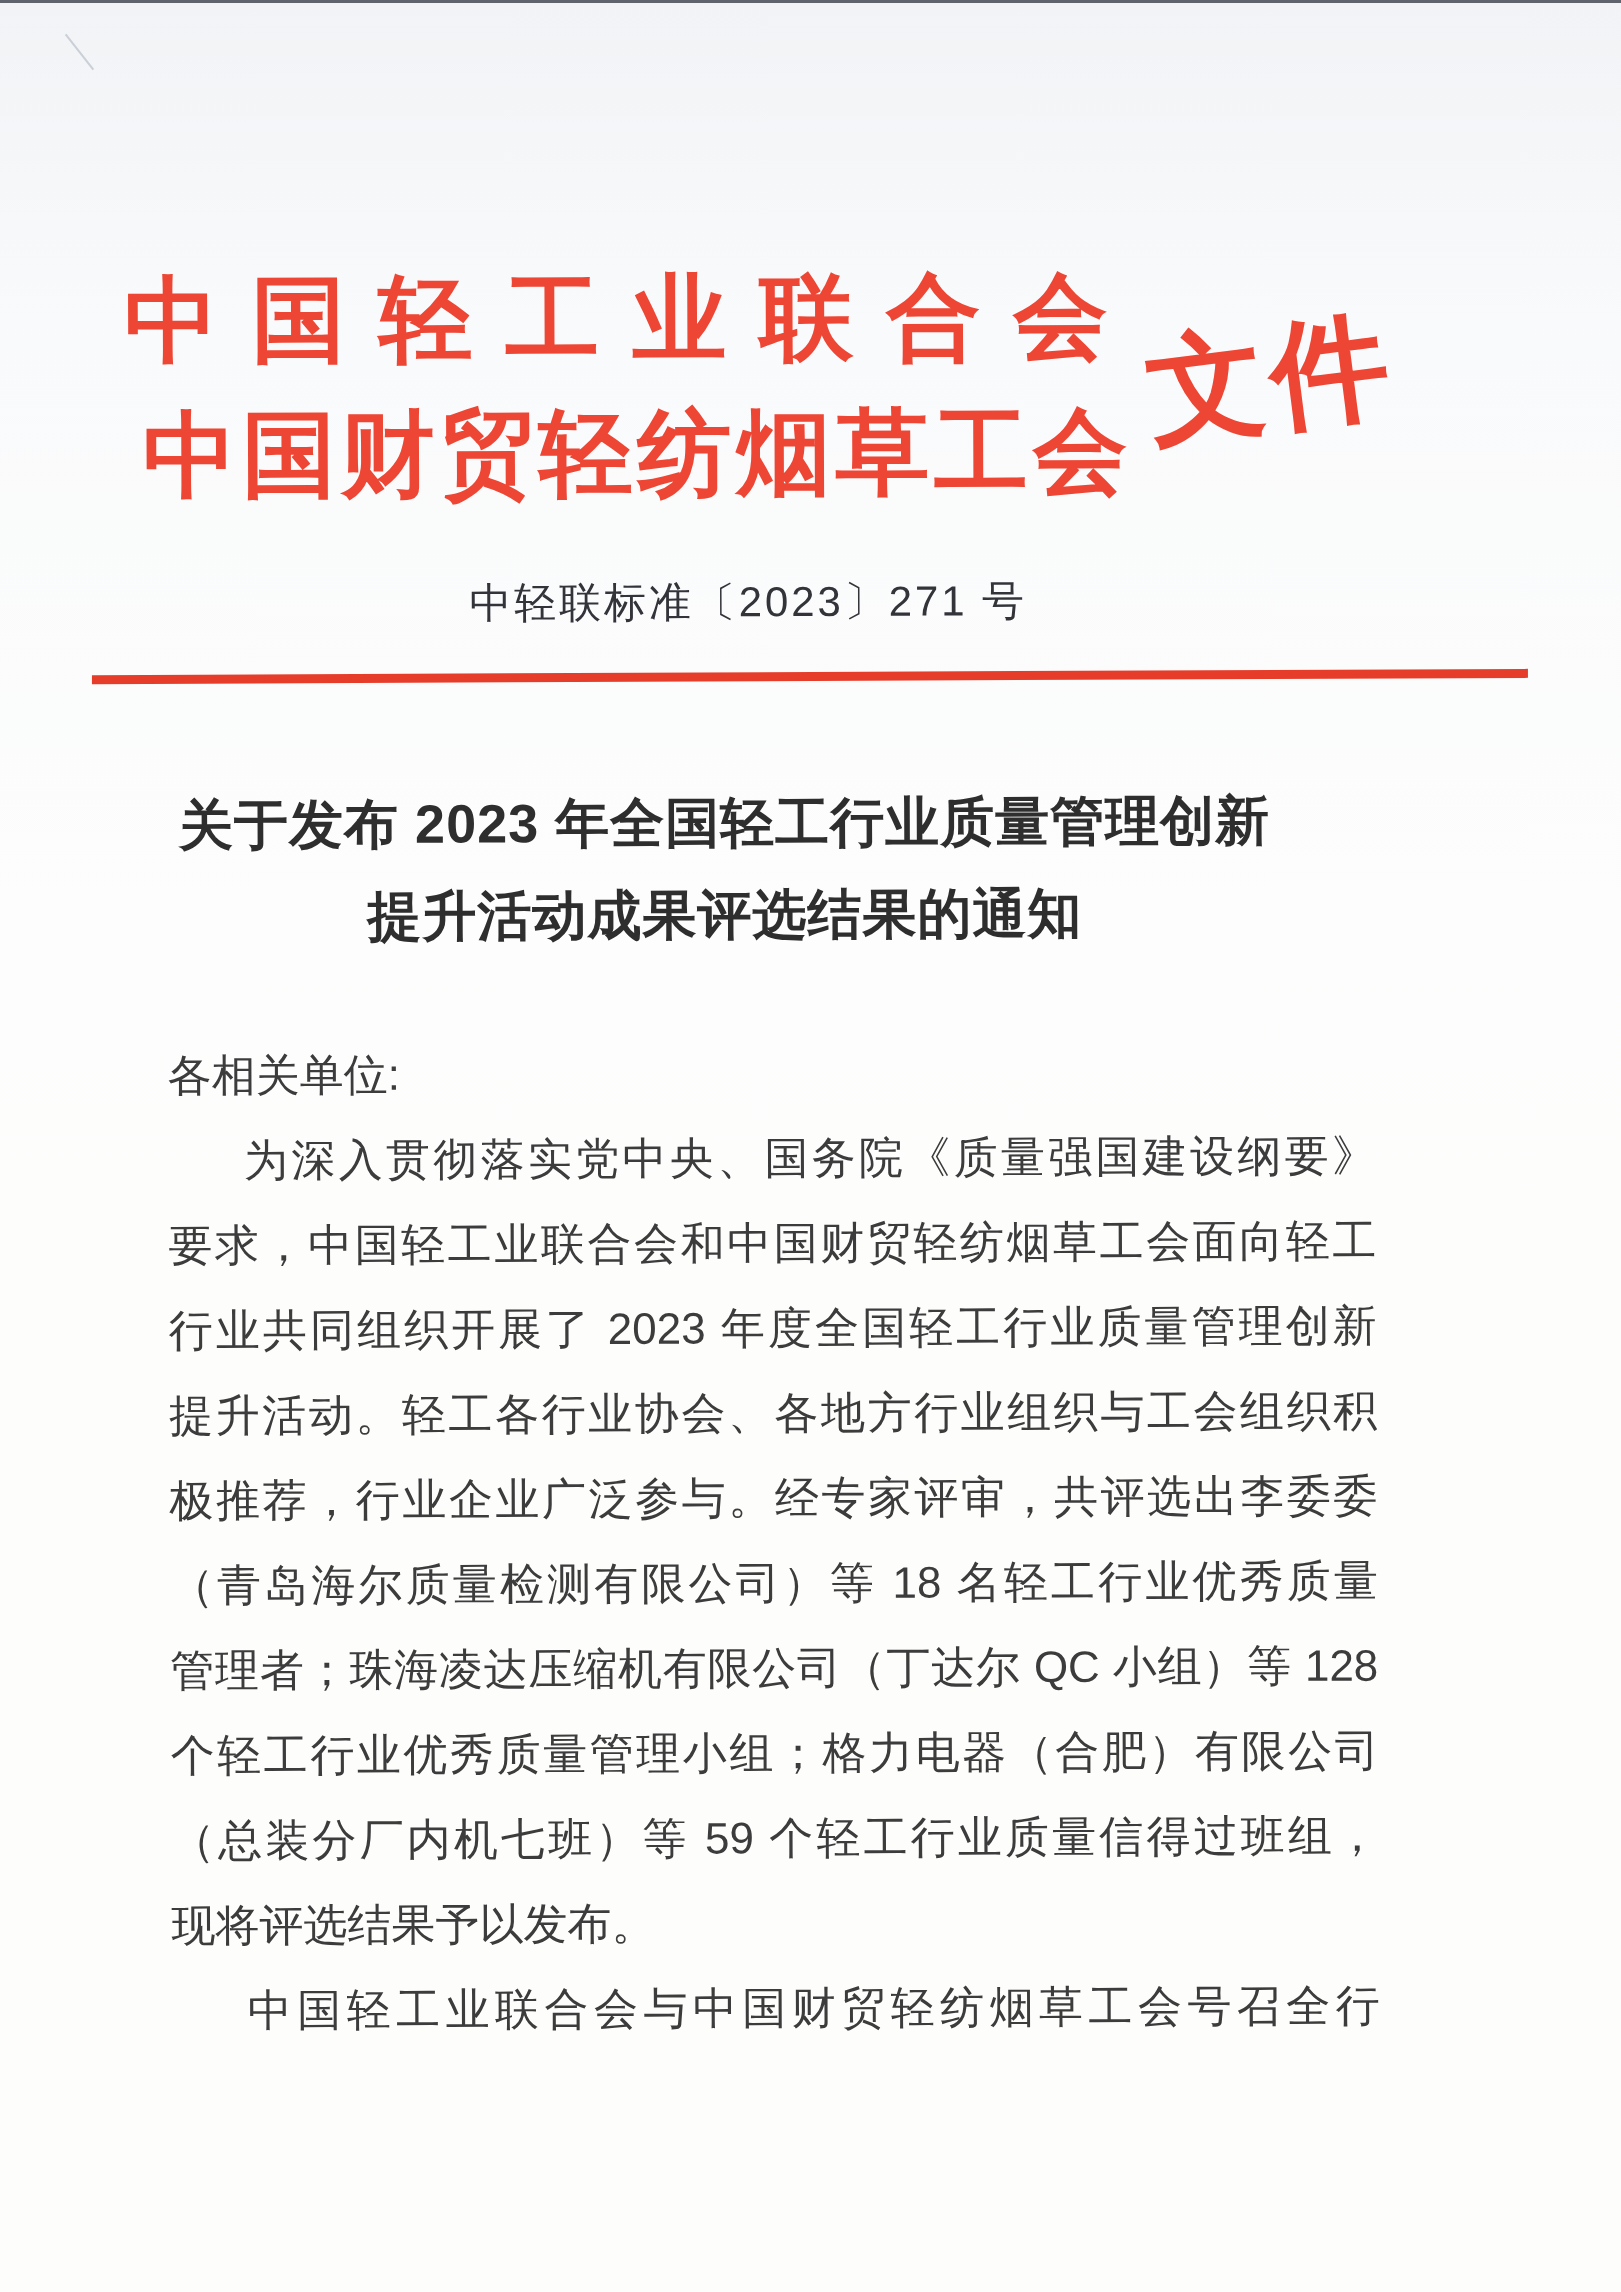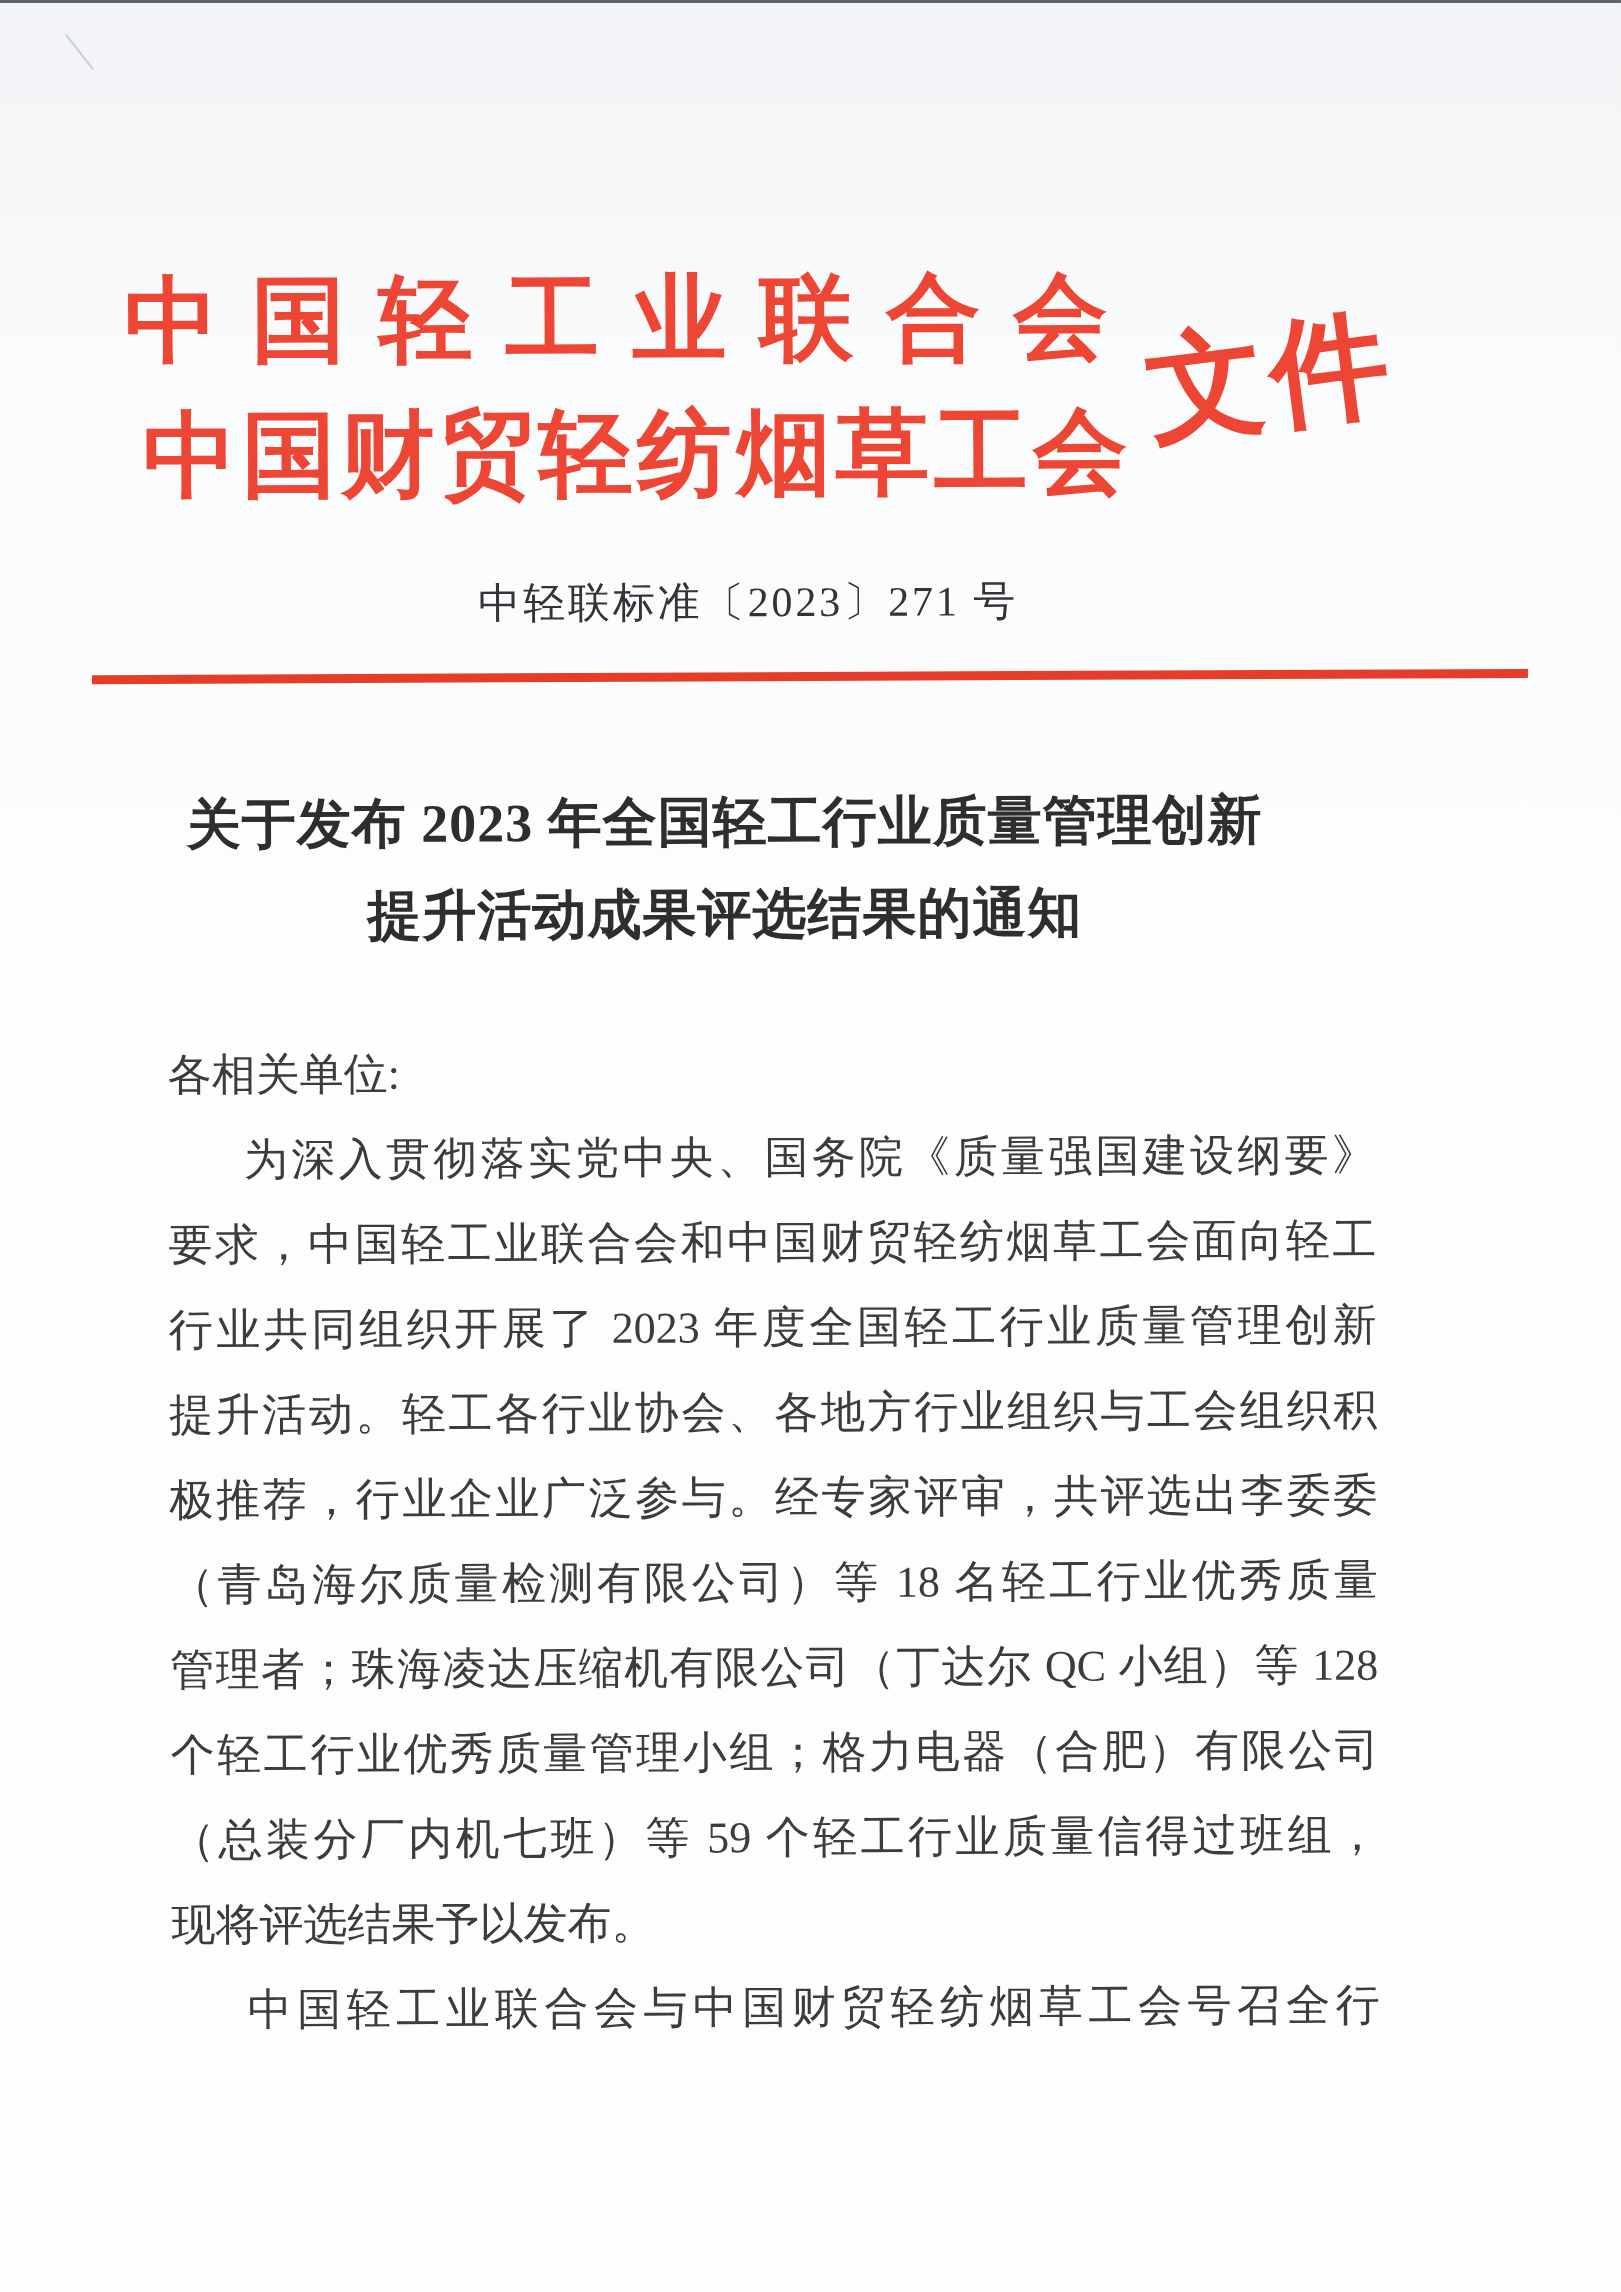--- a/index.html
+++ b/index.html
@@ -3,21 +3,21 @@
 <meta charset="utf-8">
 <style>
   html,body{margin:0;padding:0;background:#e8e8ea;}
   .page{
     position:relative;
     width:1621px;height:2293px;
     margin:0 auto;
     background:
       linear-gradient(180deg,#f2f3f6 0%,#f9fafb 14%,#fdfdfd 40%,#fdfdfc 100%);
     overflow:hidden;
-    font-family:Liberation Serif, serif;
+    font-family:Liberation Sans, sans-serif;
   }
   .scan-top-edge{
     position:absolute;top:0;left:0;width:100%;height:2.9px;
     background:#454a53;opacity:.85;
   }
   .scan-smudge{
     position:absolute;left:57px;top:51px;width:45px;height:2px;
     background:#aab0bd;opacity:.55;transform:rotate(52deg);
   }
   .content{

